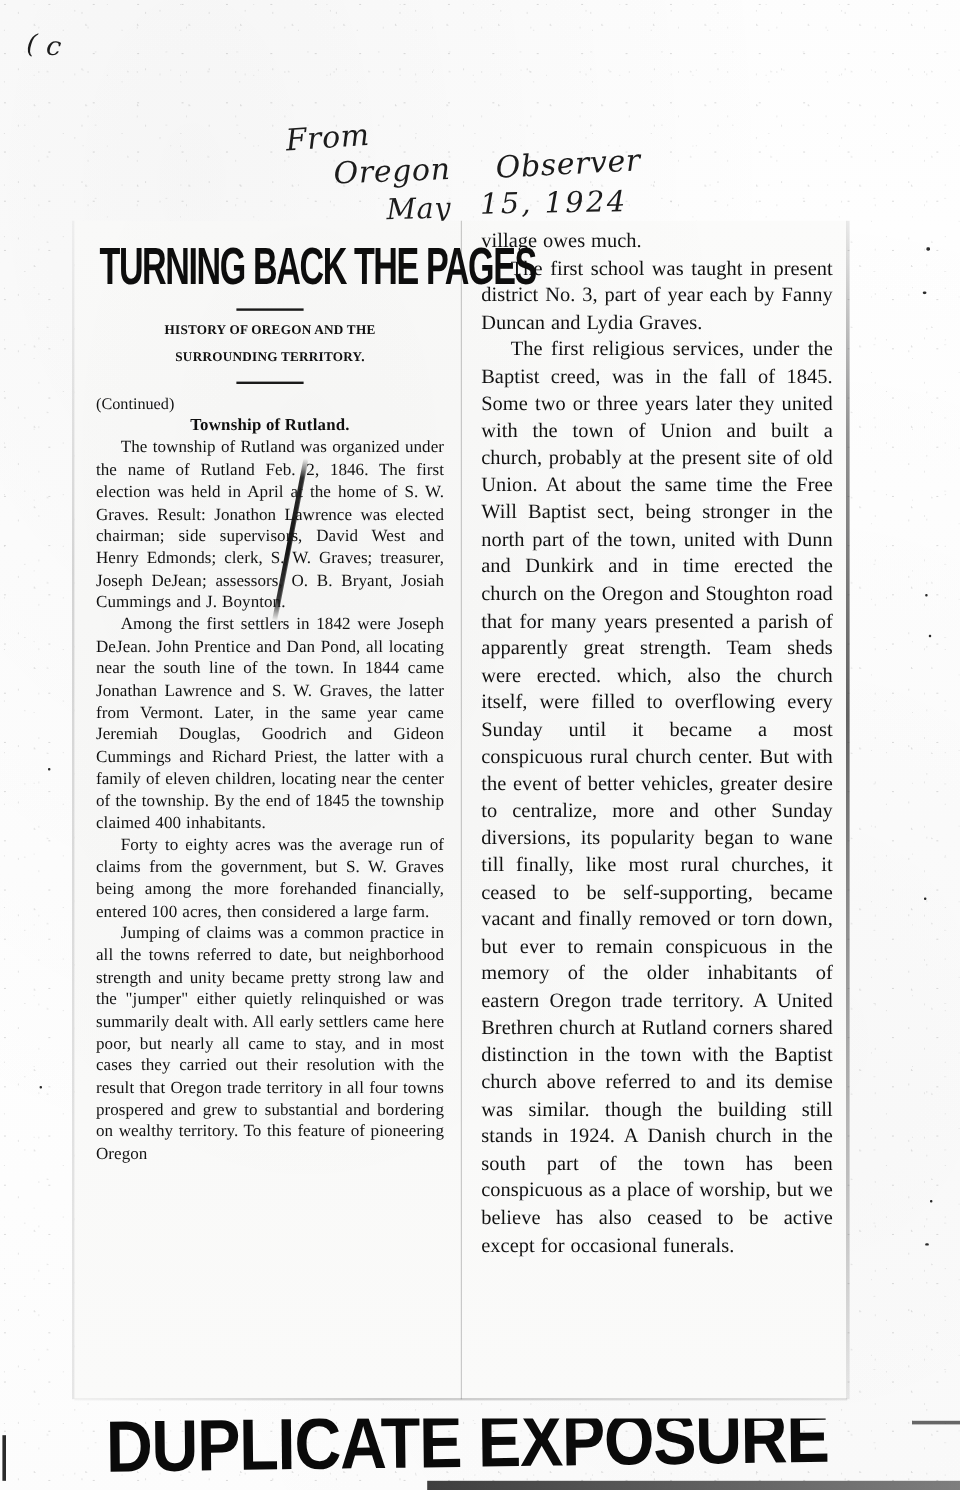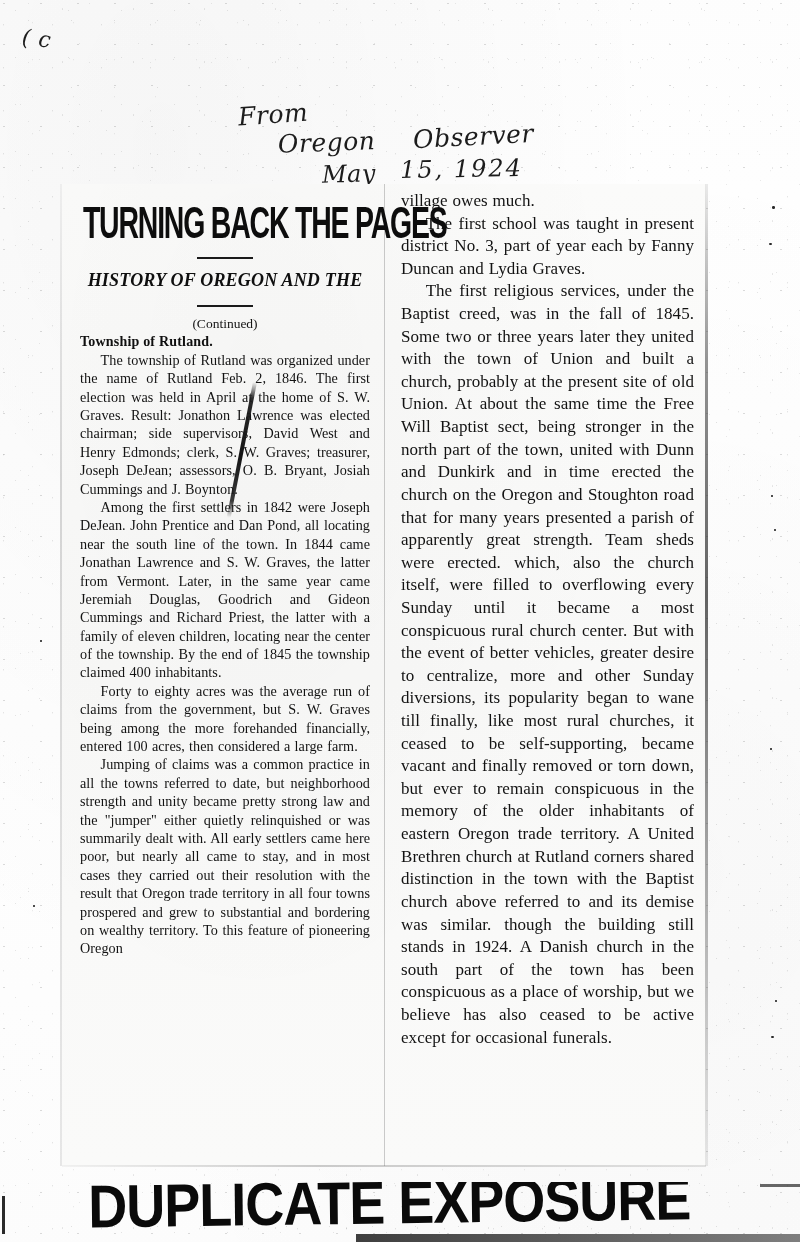--- a/index.html
+++ b/index.html
@@ -165,37 +165,36 @@
   }
   .rule {
     width: 56px;
     height: 2px;
     background: #1a1a1a;
     margin: 0 auto 9px;
   }
   .subhead {
     font-family: "Liberation Serif", serif;
     font-weight: 700;
-    font-size: 18px;
+    font-size: 11px;
     line-height: 1.38;
     text-align: center;
     color: #0f0f0f;
     letter-spacing: .2px;
     margin: 0 0 8px;
-    font-style: italic;
   }
   .continued {
     font-size: 13.5px;
-    text-align: center;
     color: #141414;
     margin: 0 0 2px;
   }
   .section-title {
     font-weight: 700;
     font-size: 14px;
+    text-align: center;
     color: #0f0f0f;
     margin: 0 0 1px;
     letter-spacing: .2px;
   }
 
   
   .body-p {
     font-family: "Liberation Serif", serif;
     font-size: 14.2px;
     line-height: 1.295;
@@ -282,20 +281,21 @@
     <div class="clip-edge-left"></div>
     <div class="clip-edge-right"></div>
     <div class="clip-edge-bottom"></div>
 
     <div class="columns">
 
       <div class="col col-left">
         <div class="masthead">TURNING BACK THE PAGES</div>
         <div class="rule"></div>
         <div class="subhead">HISTORY OF OREGON AND THE</div>
+        <div class="subhead">SURROUNDING TERRITORY.</div>
         <div class="rule" style="margin-top:12px;"></div>
         <div class="continued">(Continued)</div>
         <div class="section-title">Township of Rutland.</div>
 
         <p class="body-p">The township of Rutland was organized under the name of Rutland Feb. 2, 1846. The first election was held in April at the home of S. W. Graves. Result: Jonathon Lawrence was elected chairman; side supervisors, David West and Henry Edmonds; clerk, S. W. Graves; treasurer, Joseph DeJean; assessors, O. B. Bryant, Josiah Cummings and J. Boynton.</p>
         <p class="body-p">Among the first settlers in 1842 were Joseph DeJean. John Prentice and Dan Pond, all locating near the south line of the town. In 1844 came Jonathan Lawrence and S. W. Graves, the latter from Vermont. Later, in the same year came Jeremiah Douglas, Goodrich and Gideon Cummings and Richard Priest, the latter with a family of eleven children, locating near the center of the township. By the end of 1845 the township claimed 400 inhabitants.</p>
         <p class="body-p">Forty to eighty acres was the average run of claims from the government, but S. W. Graves being among the more forehanded financially, entered 100 acres, then considered a large farm.</p>
         <p class="body-p">Jumping of claims was a common practice in all the towns referred to date, but neighborhood strength and unity became pretty strong law and the "jumper" either quietly relinquished or was summarily dealt with. All early settlers came here poor, but nearly all came to stay, and in most cases they carried out their resolution with the result that Oregon trade territory in all four towns prospered and grew to substantial and bordering on wealthy territory. To this feature of pioneering Oregon</p>
       </div>
 

